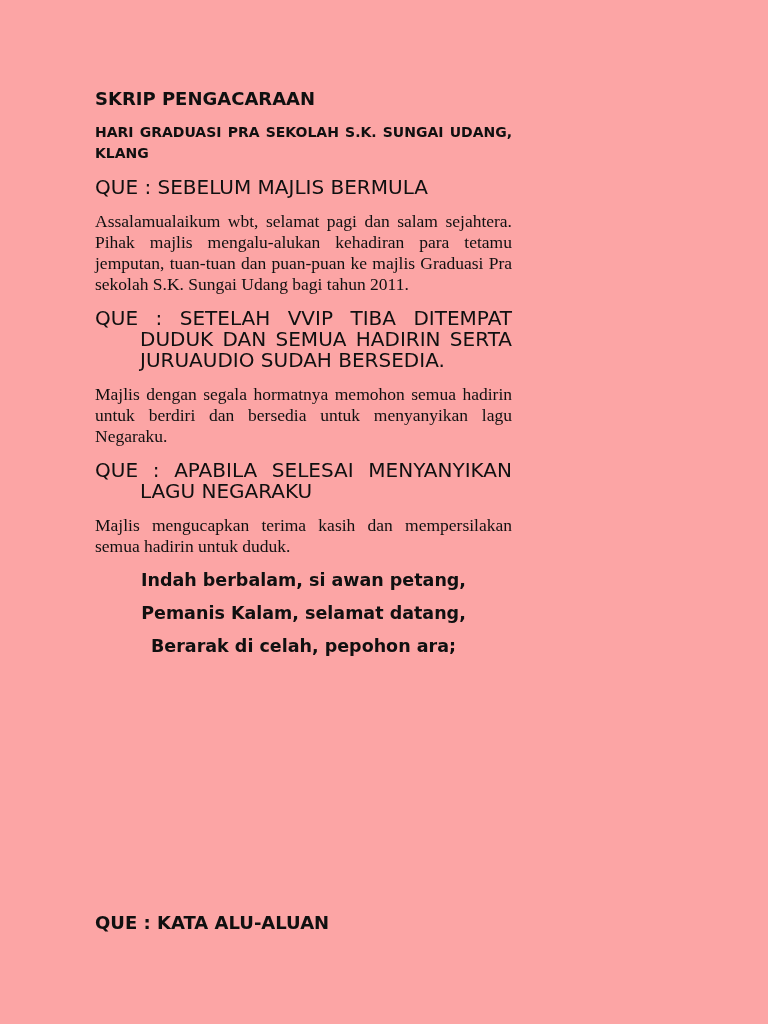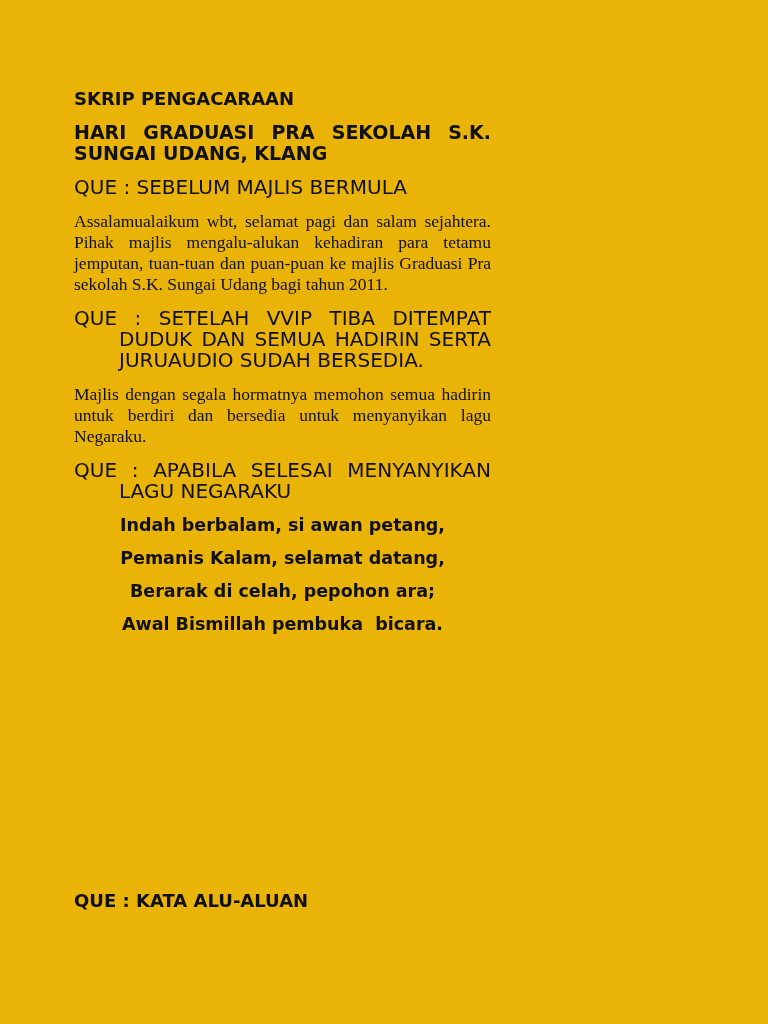--- a/index.html
+++ b/index.html
@@ -9,38 +9,38 @@
   body {
     width: 768px;
     height: 1024px;
     background: #ffffff;
     overflow: hidden;
   }
   .page {
     box-sizing: border-box;
     width: 768px;
     height: 1024px;
-    padding: 88px 0 0 74px;
-    background: #eab308;
+    padding: 88px 0 0 95px;
+    background: #fca5a5;
   }
   .content {
     width: 417px;
     color: #101010;
     font-family: "DejaVu Sans", "Liberation Sans", sans-serif;
     line-height: 21px;
   }
   .content p {
     margin: 0 0 13px 0;
   }
   .doc-title {
     font-size: 18px;
     font-weight: bold;
   }
   .doc-subtitle {
-    font-size: 19px;
+    font-size: 14px;
     font-weight: bold;
     text-align: justify;
   }
   .cue {
     font-size: 20px;
     font-weight: normal;
     text-align: justify;
     padding-left: 45px;
     text-indent: -45px;
   }
@@ -77,25 +77,25 @@
     <p class="cue">QUE : SEBELUM MAJLIS BERMULA</p>
 
     <p class="para">Assalamualaikum wbt, selamat pagi dan salam sejahtera. Pihak majlis mengalu-alukan kehadiran para tetamu jemputan, tuan-tuan dan puan-puan ke majlis Graduasi Pra sekolah S.K. Sungai Udang bagi tahun 2011.</p>
 
     <p class="cue">QUE : SETELAH VVIP TIBA DITEMPAT DUDUK DAN SEMUA HADIRIN SERTA JURUAUDIO SUDAH BERSEDIA.</p>
 
     <p class="para">Majlis dengan segala hormatnya memohon semua hadirin untuk berdiri dan bersedia untuk menyanyikan lagu Negaraku.</p>
 
     <p class="cue">QUE : APABILA SELESAI MENYANYIKAN LAGU NEGARAKU</p>
 
+    <p class="para">Majlis mengucapkan terima kasih dan mempersilakan semua hadirin untuk duduk.</p>
 
     <p class="poem-line">Indah berbalam, si awan petang,</p>
 
     <p class="poem-line">Pemanis Kalam, selamat datang,</p>
 
     <p class="poem-line">Berarak di celah, pepohon ara;</p>
 
-    <p class="poem-line">Awal Bismillah pembuka  bicara.</p>
 
     <p class="cue-footer">QUE : KATA ALU-ALUAN</p>
 
   </div>
 </div>
 
 </body></html>

